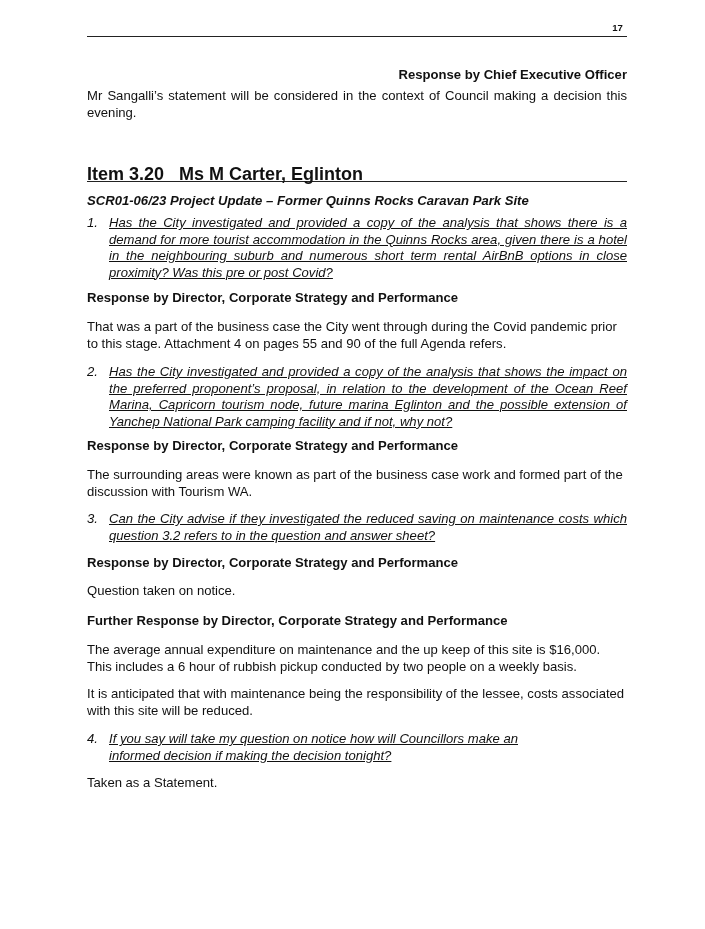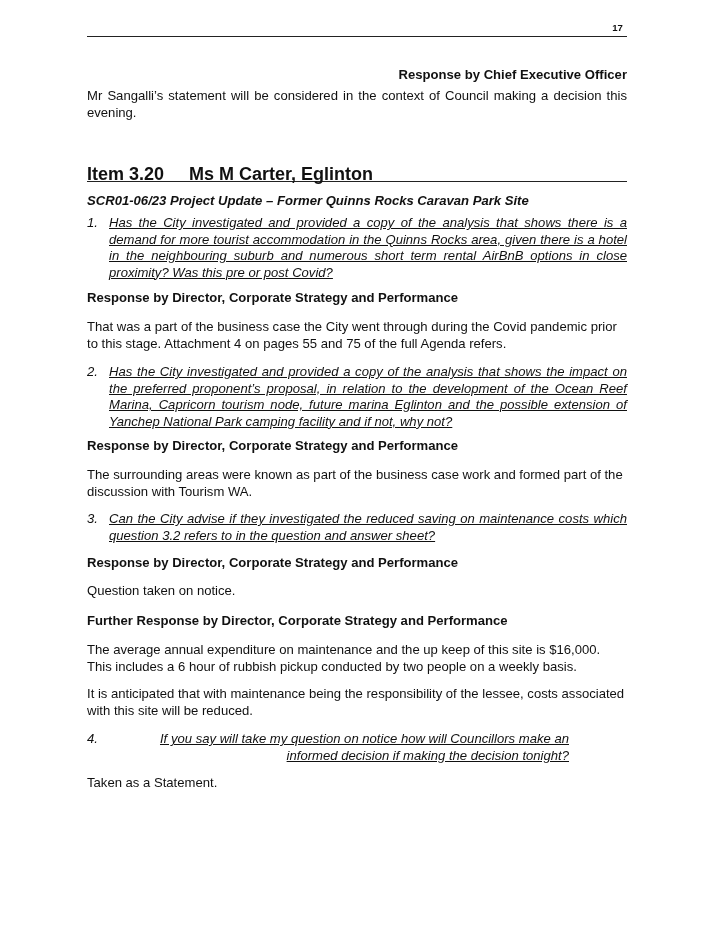--- a/index.html
+++ b/index.html
@@ -56,21 +56,21 @@
       font-weight: bold;
       font-size: 18px;
     }
     .item-heading .num {
       position: absolute;
       left: 0;
       top: 1px;
     }
     .item-heading .name {
       position: absolute;
-      left: 102px;
+      left: 92px;
       top: 1px;
     }
     .question {
       position: absolute;
       left: 87px;
       width: 540px;
       font-size: 13.1px;
       line-height: 16.5px;
       font-style: italic;
     }
@@ -78,21 +78,21 @@
       position: absolute;
       left: 0;
       top: 0;
     }
     .question .qtext {
       margin-left: 22px;
       text-align: justify;
       text-decoration: underline;
     }
     .question .qtext.nojust {
-      text-align: right;
+      text-align: left;
     }
   </style>
 </head>
 <body>
 
 <div class="page-header">
   <span class="page-number">17</span>
 </div>
 
 <div class="blk bold" style="top:67px;text-align:right;">Response by Chief Executive Officer</div>
@@ -104,21 +104,21 @@
 </div>
 
 <div class="blk bold italic" style="top:193px;">SCR01-06/23 Project Update – Former Quinns Rocks Caravan Park Site</div>
 
 <div class="question" style="top:215px;">
   <span class="qnum">1.</span>
   <div class="qtext">Has the City investigated and provided a copy of the analysis that shows there is a demand for more tourist accommodation in the Quinns Rocks area, given there is a hotel in the neighbouring suburb and numerous short term rental AirBnB options in close proximity?  Was this pre or post Covid?</div>
 </div>
 
 <div class="blk bold" style="top:290px;">Response by Director, Corporate Strategy and Performance</div>
-<div class="blk" style="top:319px;">That was a part of the business case the City went through during the Covid pandemic prior to this stage.  Attachment 4 on pages 55 and 75 of the full Agenda refers.</div>
+<div class="blk" style="top:319px;">That was a part of the business case the City went through during the Covid pandemic prior to this stage.  Attachment 4 on pages 55 and 90 of the full Agenda refers.</div>
 
 <div class="question" style="top:364px;">
   <span class="qnum">2.</span>
   <div class="qtext">Has the City investigated and provided a copy of the analysis that shows the impact on the preferred proponent’s proposal, in relation to the development of the Ocean Reef Marina,  Capricorn tourism node, future marina Eglinton and the possible extension of Yanchep National Park camping facility and if not, why not?</div>
 </div>
 
 <div class="blk bold" style="top:438px;">Response by Director, Corporate Strategy and Performance</div>
 <div class="blk" style="top:467px;">The surrounding areas were known as part of the business case work and formed part of the discussion with Tourism WA.</div>
 
 <div class="question" style="top:511px;">

